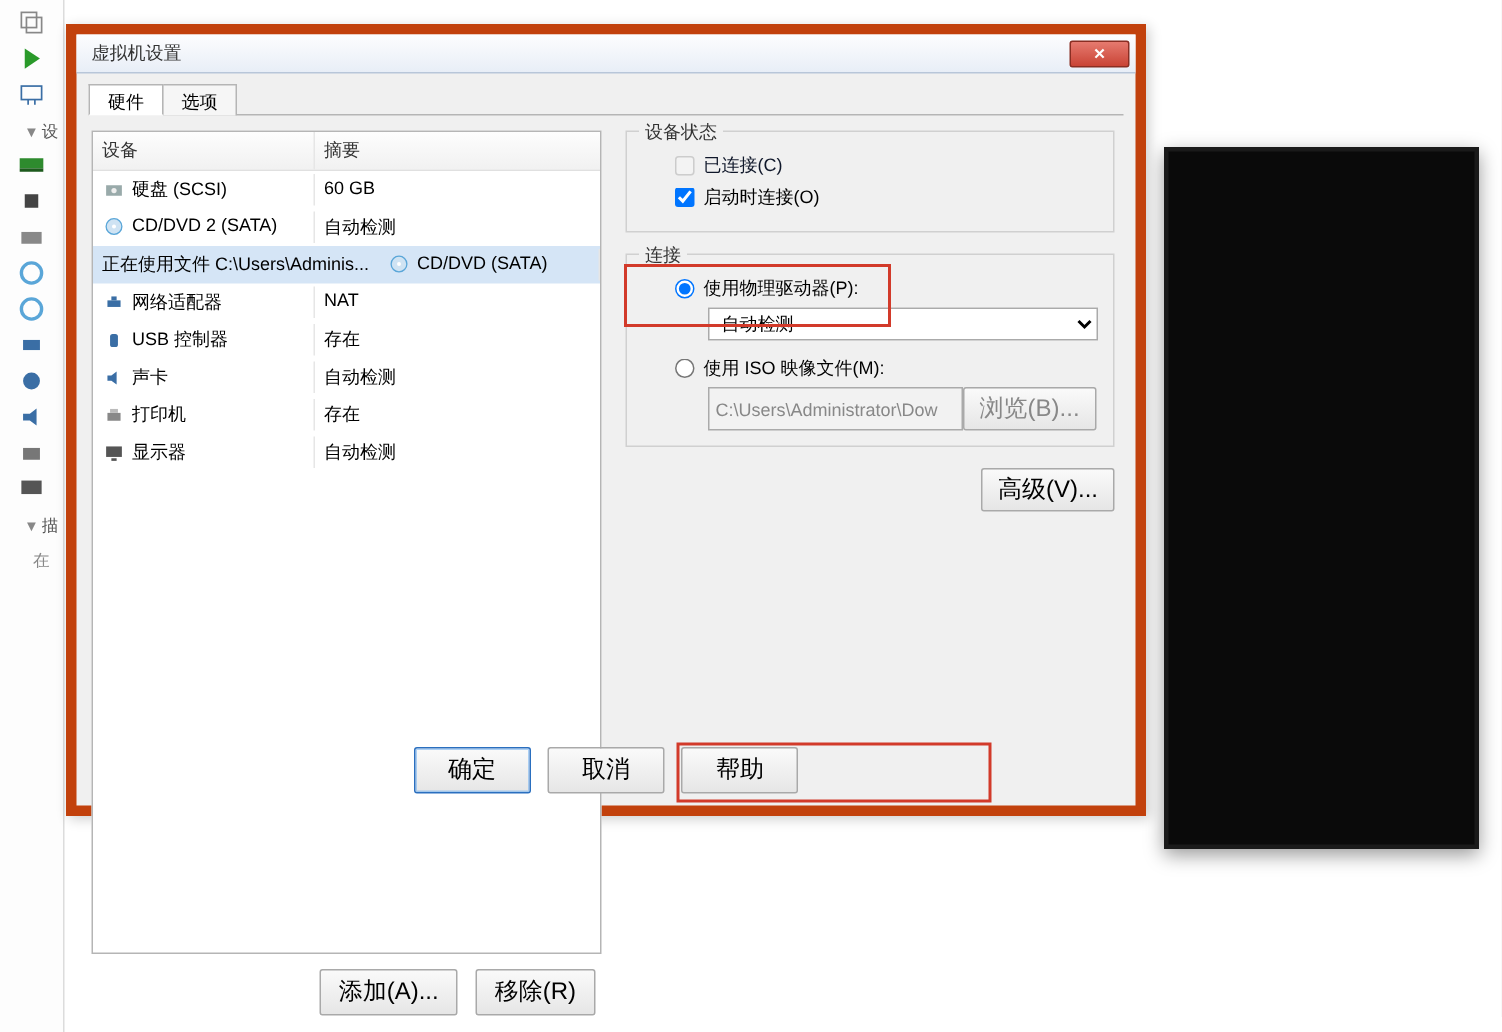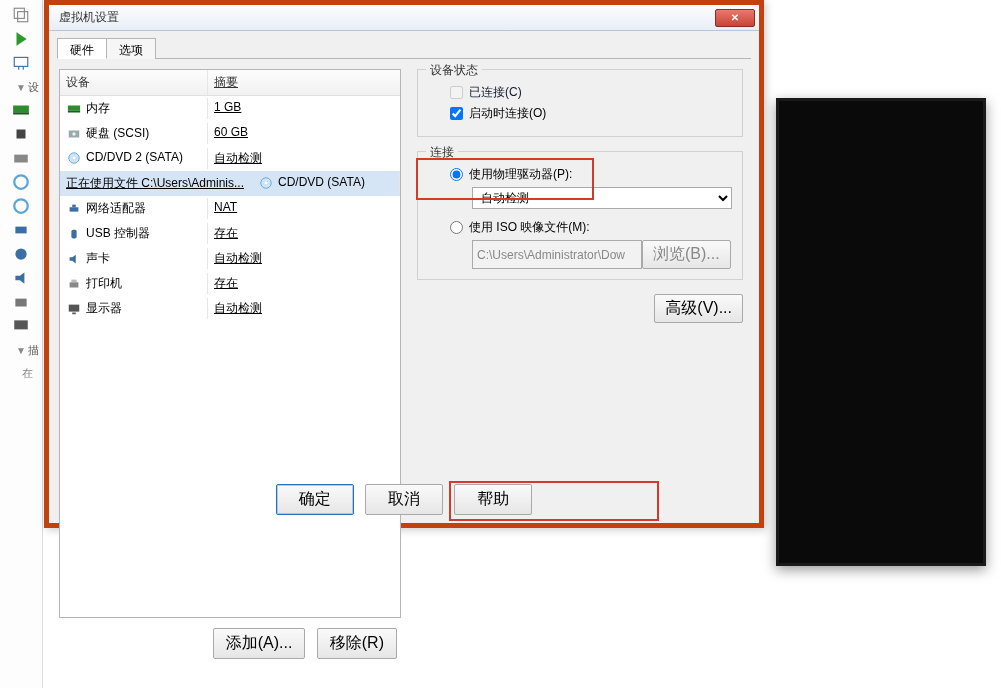--- a/index.html
+++ b/index.html
@@ -25,25 +25,25 @@
   display: block;
   color: #6aa0d8;
 }
 .left-strip .label-sm {
   color: #555; font-size: 11px; text-align: left; padding-left: 16px; margin-top: 8px;
 }
 .left-strip .tri { color: #888; font-size: 10px; display: inline-block; margin-right: 2px; }
 
 .dialog {
   position: absolute;
-  left: 44px; top: 0;
+  left: 44px; top: 16px;
   width: 720px;
   height: 528px;
   background: #f0f0f0;
-  border: 5px solid #c2410c;
+  border: 7px solid #c2410c;
   box-shadow: 2px 2px 8px rgba(0,0,0,.2);
 }
 .titlebar {
   height: 26px;
   background: linear-gradient(#fdfdfe, #e8eef7);
   border-bottom: 1px solid #b8c6d9;
   display: flex; align-items: center;
   padding: 0 4px;
 }
 .titlebar .title { color: #333; padding-left: 6px; flex: 1; }
@@ -91,21 +91,21 @@
 }
 .dl-header {
   display: flex;
   border-bottom: 1px solid #e0e0e0;
   background: linear-gradient(#fdfdfd,#f1f1f1);
   color: #333;
   align-items: center;
 }
 .dl-header .col { padding: 4px 6px; font-weight: normal; }
 .col-dev { width: 148px; border-right: 1px solid #e6e6e6;}
-.col-sum { flex: 1; text-decoration: underline; }
+.col-sum { flex: 1; }
 .dl-row {
   display: flex;
   padding: 2px 0;
   cursor: pointer;
 }
 .dl-row.selected { background: #d5e5f6; }
 .dl-row .col { padding: 2px 6px; white-space: nowrap; overflow: hidden; text-overflow: ellipsis;}
 .dl-row .dev-icon { width: 16px; height: 14px; display: inline-block; vertical-align: middle; margin-right: 4px; }
 .left-buttons {
   padding: 10px 4px 0 0;
@@ -243,27 +243,20 @@
 
   <div class="dialog-body">
 
     <div class="left-panel">
       <div class="device-list">
         <div class="dl-header">
           <div class="col col-dev">设备</div>
           <div class="col col-sum">摘要</div>
         </div>
         <div id="device-rows">
-            <div class="dl-row">
-              <div class="col col-dev"><span class="dev-icon"><svg class="ic" viewBox="0 0 16 16">
-                    <rect x="1" y="4" width="14" height="6" fill="#2e8b2e"></rect>
-                    <rect x="1" y="10" width="14" height="2" fill="#1d5a1d"></rect>
-                  </svg></span><span>内存</span></div>
-              <div class="col col-sum">1 GB</div>
-            </div>
             <div class="dl-row">
               <div class="col col-dev"><span class="dev-icon"><svg class="ic" viewBox="0 0 16 16">
                     <rect x="2" y="4" width="12" height="8" fill="#9aa"></rect>
                     <circle cx="8" cy="8" r="2" fill="#eee"></circle>
                   </svg></span><span>硬盘 (SCSI)</span></div>
               <div class="col col-sum">60 GB</div>
             </div>
             <div class="dl-row">
               <div class="col col-dev"><span class="dev-icon"><svg class="ic" viewBox="0 0 16 16">
                     <circle cx="8" cy="8" r="6" fill="#cfe3f3" stroke="#5aa6d8"></circle>

